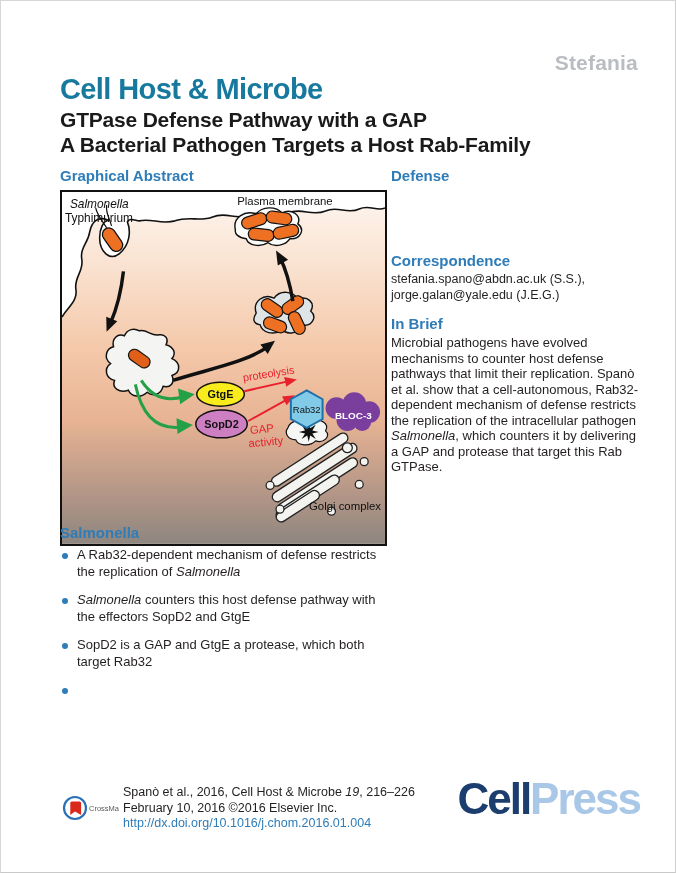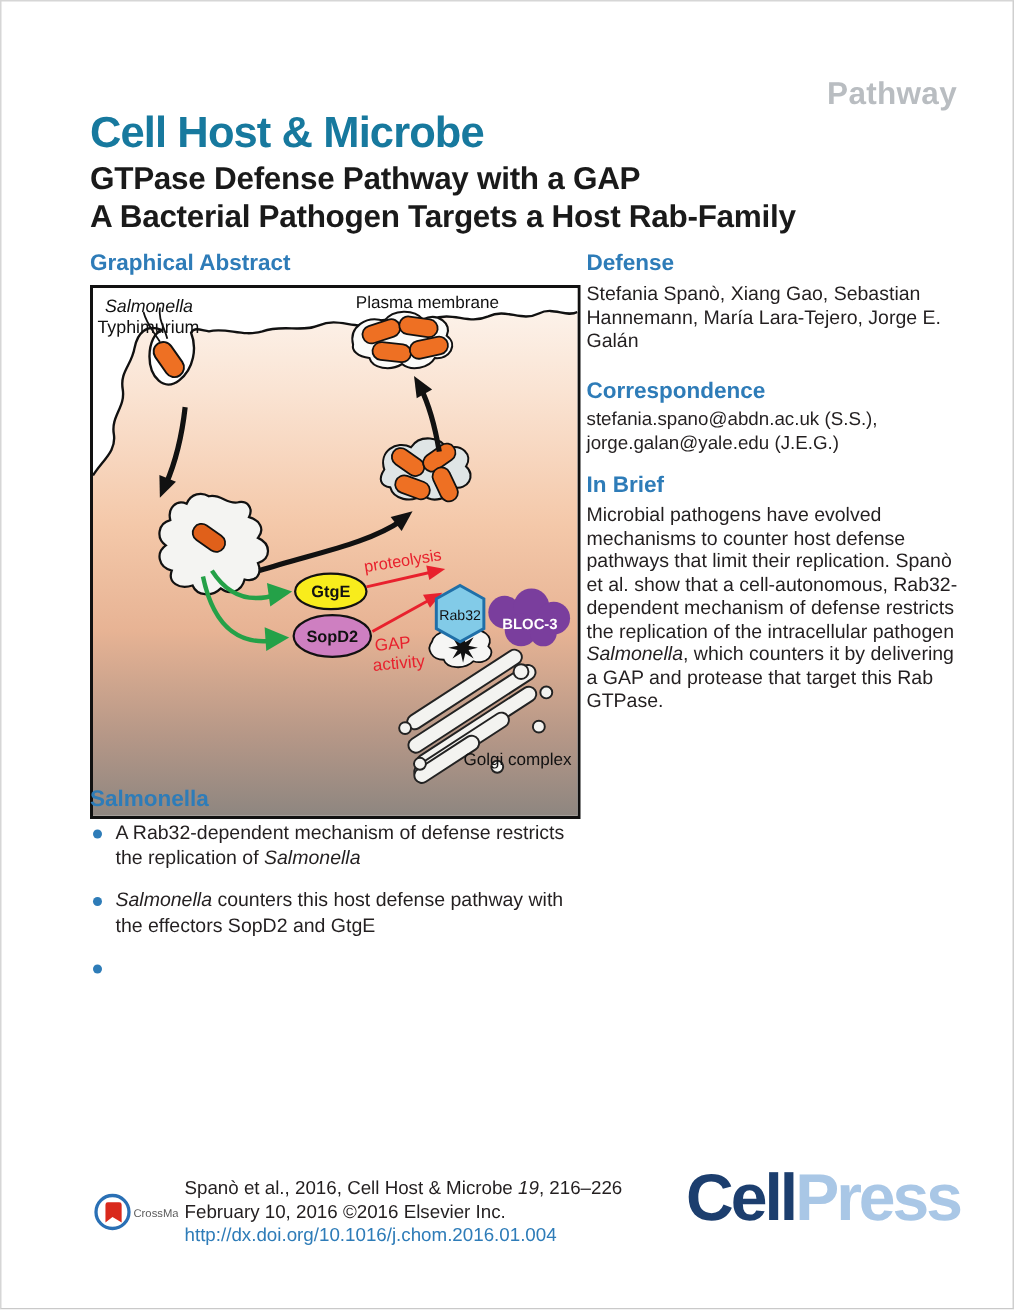--- a/index.html
+++ b/index.html
@@ -56,21 +56,21 @@
   .cellpress { position: absolute; right: 35px; top: 773px;
                font-size: 44px; font-weight: bold; letter-spacing: -2px; }
   .cellpress .cp-dark  { color: #1c3e6e; margin-top: 12px; }
   .cellpress .cp-light { color: #a9c7e6; }
 </style>
 </head>
 <body>
 
 <div class="page">
 
-  <div class="article-label">Pathway</div>
+  <div class="article-label">Stefania</div>
 
   <div class="journal-title">Cell Host &amp; Microbe</div>
 
   <div class="paper-title">
     <div>GTPase Defense Pathway with a GAP</div>
     <div>A Bacterial Pathogen Targets a Host Rab-Family</div>
   </div>
 
   <div class="sec-heading ga-heading">Graphical Abstract</div>
 
@@ -198,35 +198,35 @@
       </g>
       <text x="322" y="321" text-anchor="end" font-size="11.5" fill="#111">Golgi complex</text>
 
       <text x="8" y="16" font-size="12" font-style="italic" fill="#111">Salmonella</text>
       <text x="3" y="30" font-size="12" fill="#111">Typhimurium</text>
       <text x="225" y="13" text-anchor="middle" font-size="11.5" fill="#111">Plasma membrane</text>
     </svg>
   </div>
 
   <div class="sec-heading authors-heading">Defense</div>
-  <div class="authors-names">Stefania Spanò, Xiang Gao, Sebastian Hannemann, María Lara-Tejero, Jorge E. Galán</div>
 
   <div class="sec-heading corr-heading">Correspondence</div>
   <div class="corr-lines">
     <div><a>stefania.spano@abdn.ac.uk (S.S.),</a></div>
     <div><a>jorge.galan@yale.edu (J.E.G.)</a></div>
   </div>
 
   <div class="sec-heading inbrief-heading">In Brief</div>
   <div class="inbrief-text"><span>Microbial pathogens have evolved mechanisms to counter host defense pathways that limit their replication. Spanò et al. show that a cell-autonomous, Rab32-dependent mechanism of defense restricts the replication of the intracellular pathogen </span><em>Salmonella</em><span>, which counters it by delivering a GAP and protease that target this Rab GTPase.</span></div>
 
   <div class="sec-heading hl-heading">Salmonella</div>
   <ul class="hl-list">
     <li><span class="bullet"></span><span><span>A Rab32-dependent mechanism of defense restricts the replication of </span><em>Salmonella</em></span></li>
     <li><span class="bullet"></span><span><em>Salmonella</em><span> counters this host defense pathway with the effectors SopD2 and GtgE</span></span></li>
+    <li><span class="bullet"></span><span><span>SopD2 is a GAP and GtgE a protease, which both target Rab32</span></span></li>
     <li><span class="bullet"></span></li>
   </ul>
 
   <div class="crossmark">
     <svg width="58" height="34" viewBox="0 0 58 34">
       <circle cx="14" cy="16" r="11" fill="#fff" stroke="#2A70B5" stroke-width="2.2"></circle>
       <path d="M 9.5,9.5 h 9 q 1.6,0 1.6,1.6 V 23 l -6.1,-3.6 -4.7,3.6 V 11.1 q 0,-1.6 1.6,-1.6 Z" fill="#D9291C"></path>
       <text x="28" y="19" font-size="7.5" fill="#5a5a5a" font-family="Liberation Sans, sans-serif">CrossMark</text>
     </svg>
   </div>

